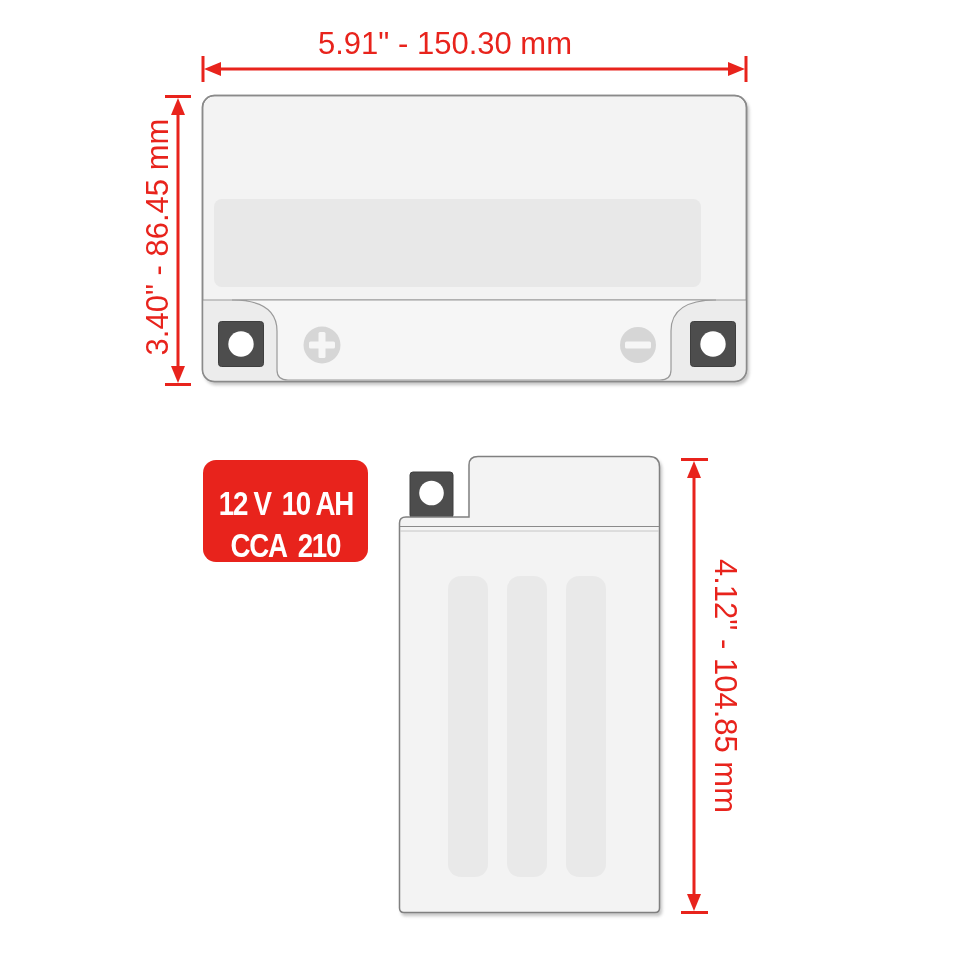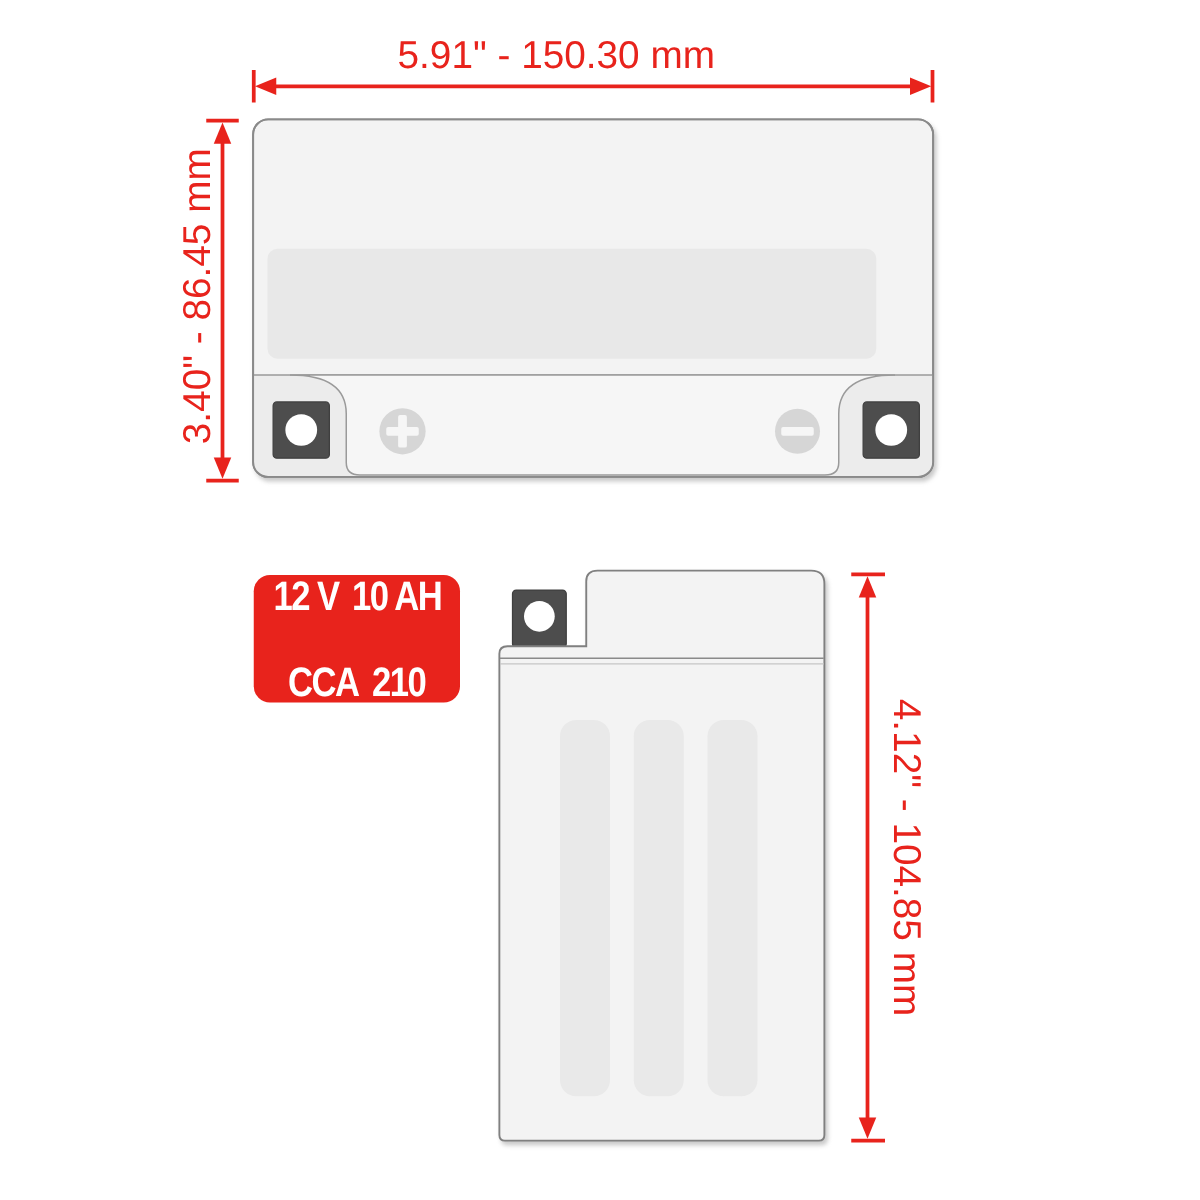--- a/index.html
+++ b/index.html
@@ -35,21 +35,21 @@
   .badge {
     position: absolute;
     left: 203px; top: 460px;
     width: 165px; height: 102px;
     background: #e8231c;
     border-radius: 13px;
     color: #ffffff;
     display: flex;
     flex-direction: column;
     align-items: center;
-    justify-content: space-between;
+    justify-content: flex-end;
     row-gap: 9px;
   }
   .badge-line {
     display: flex;
     column-gap: 13px;
     font-size: 33px;
     font-weight: bold;
     line-height: 1;
     letter-spacing: -1.5px;
     transform: scaleX(0.84);

